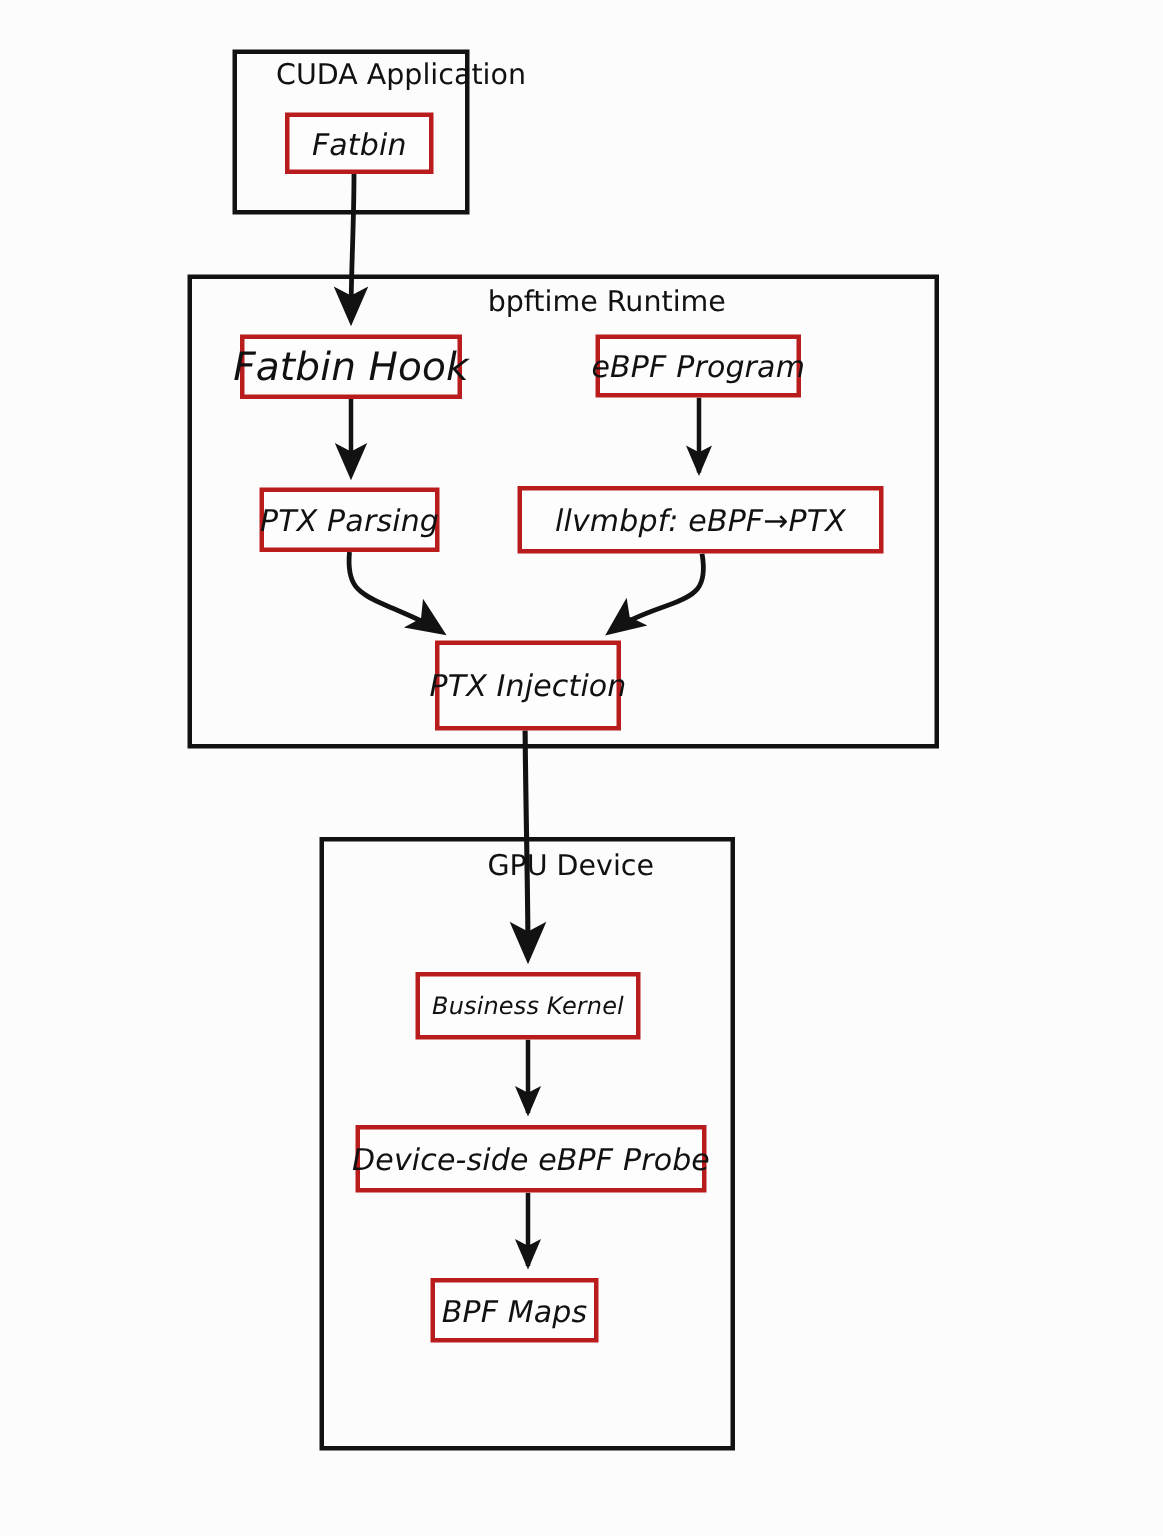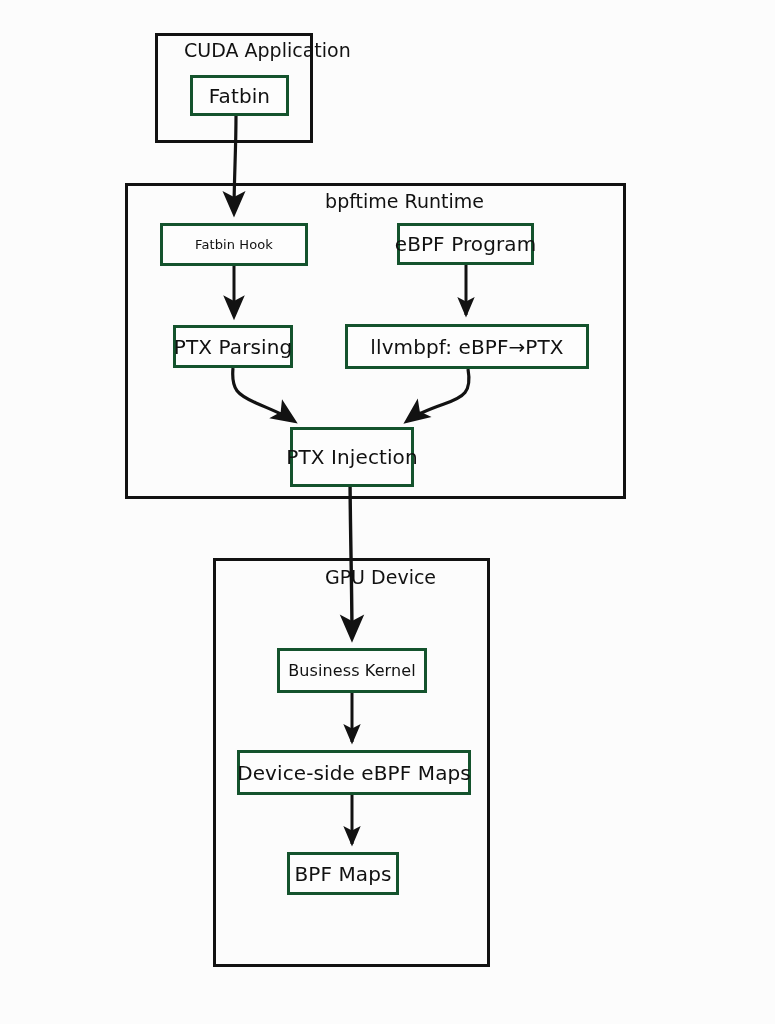--- a/index.html
+++ b/index.html
@@ -18,29 +18,30 @@
   }
   #svg-layer {
     position: absolute;
     left: 0; top: 0;
     width: 775px;
     height: 1024px;
   }
   .node {
     position: absolute;
     box-sizing: border-box;
-    border: 3px solid #14532d;
+    border: 3px solid #b91c1c;
     background: #fdfdfd;
     display: flex;
     align-items: center;
     justify-content: center;
     color: #111111;
     letter-spacing: 0.1px;
     z-index: 3;
     white-space: nowrap;
+    font-style: italic;
   }
   .container-node {
     position: absolute;
     box-sizing: border-box;
     border: 3px solid #121212;
     background: transparent;
     z-index: 1;
   }
   .container-title {
     position: absolute;
@@ -53,21 +54,21 @@
   }
 
   
   #cuda-application-container { left: 155px;  top: 33px;  width: 158px; height: 110px; }
   #cuda-application-title     { left: 155px;  top: 39px;  width: 158px; font-size: 19px; text-align: center;}
   #fatbin-node                { left: 190px;  top: 75px;  width: 99px;  height: 41px; font-size: 20px; }
 
   
   #bpftime-runtime-container  { left: 125px;  top: 183px; width: 501px; height: 316px; }
   #bpftime-runtime-title      { left: 125px;  top: 190px; width: 501px; font-size: 19px; }
-  #fatbin-hook-node           { left: 160px;  top: 223px; width: 148px; height: 43px; font-size: 13px; }
+  #fatbin-hook-node           { left: 160px;  top: 223px; width: 148px; height: 43px; font-size: 26px; }
   #ebpf-program-node          { left: 397px;  top: 223px; width: 137px; height: 42px; font-size: 20px; }
   #ptx-parsing-node           { left: 173px;  top: 325px; width: 120px; height: 43px; font-size: 20px; }
   #llvmbpf-node               { left: 345px;  top: 324px; width: 244px; height: 45px; font-size: 20px; }
   #ptx-injection-node         { left: 290px;  top: 427px; width: 124px; height: 60px; font-size: 20px; }
 
   
   #gpu-device-container       { left: 213px;  top: 558px; width: 277px; height: 409px; }
   #gpu-device-title           { left: 213px;  top: 566px; width: 277px; font-size: 19px; }
   #business-kernel-node       { left: 277px;  top: 648px; width: 150px; height: 45px; font-size: 16px; }
   #device-side-probe-node     { left: 237px;  top: 750px; width: 234px; height: 45px; font-size: 20px; }
@@ -113,16 +114,16 @@
   <div id="bpftime-runtime-title" class="container-title">bpftime Runtime</div>
   <div id="fatbin-hook-node" class="node">Fatbin Hook</div>
   <div id="ebpf-program-node" class="node">eBPF Program</div>
   <div id="ptx-parsing-node" class="node">PTX Parsing</div>
   <div id="llvmbpf-node" class="node">llvmbpf: eBPF→PTX</div>
   <div id="ptx-injection-node" class="node">PTX Injection</div>
 
   <div id="gpu-device-container" class="container-node"></div>
   <div id="gpu-device-title" class="container-title">GPU Device</div>
   <div id="business-kernel-node" class="node">Business Kernel</div>
-  <div id="device-side-probe-node" class="node">Device-side eBPF Maps</div>
+  <div id="device-side-probe-node" class="node">Device-side eBPF Probe</div>
   <div id="bpf-maps-node" class="node">BPF Maps</div>
 
 </div>
 
 </body></html>

